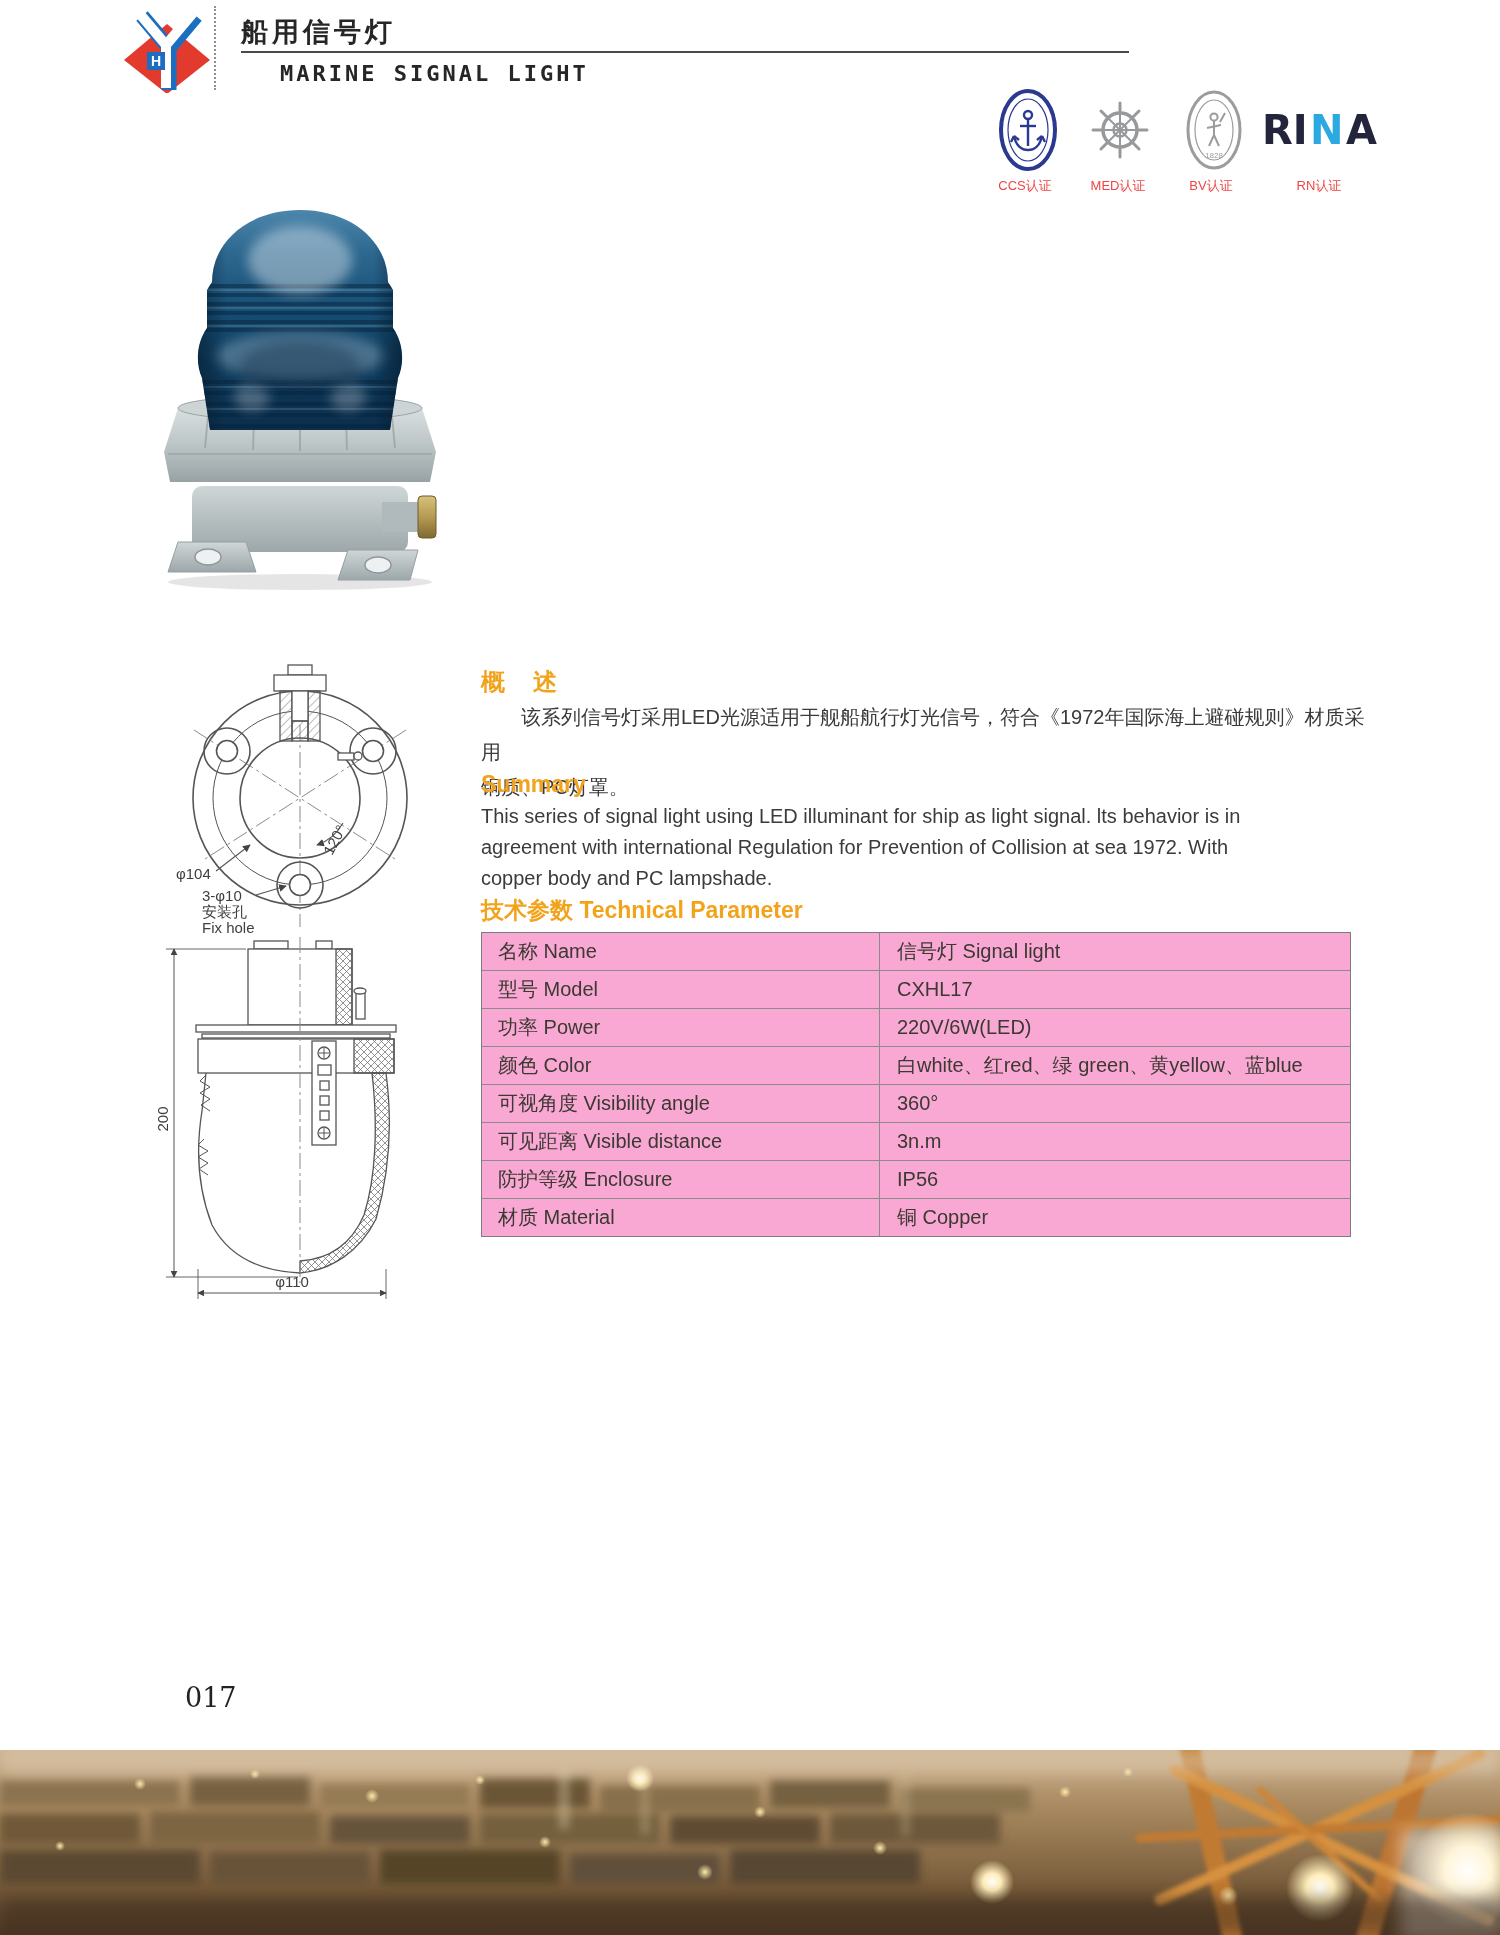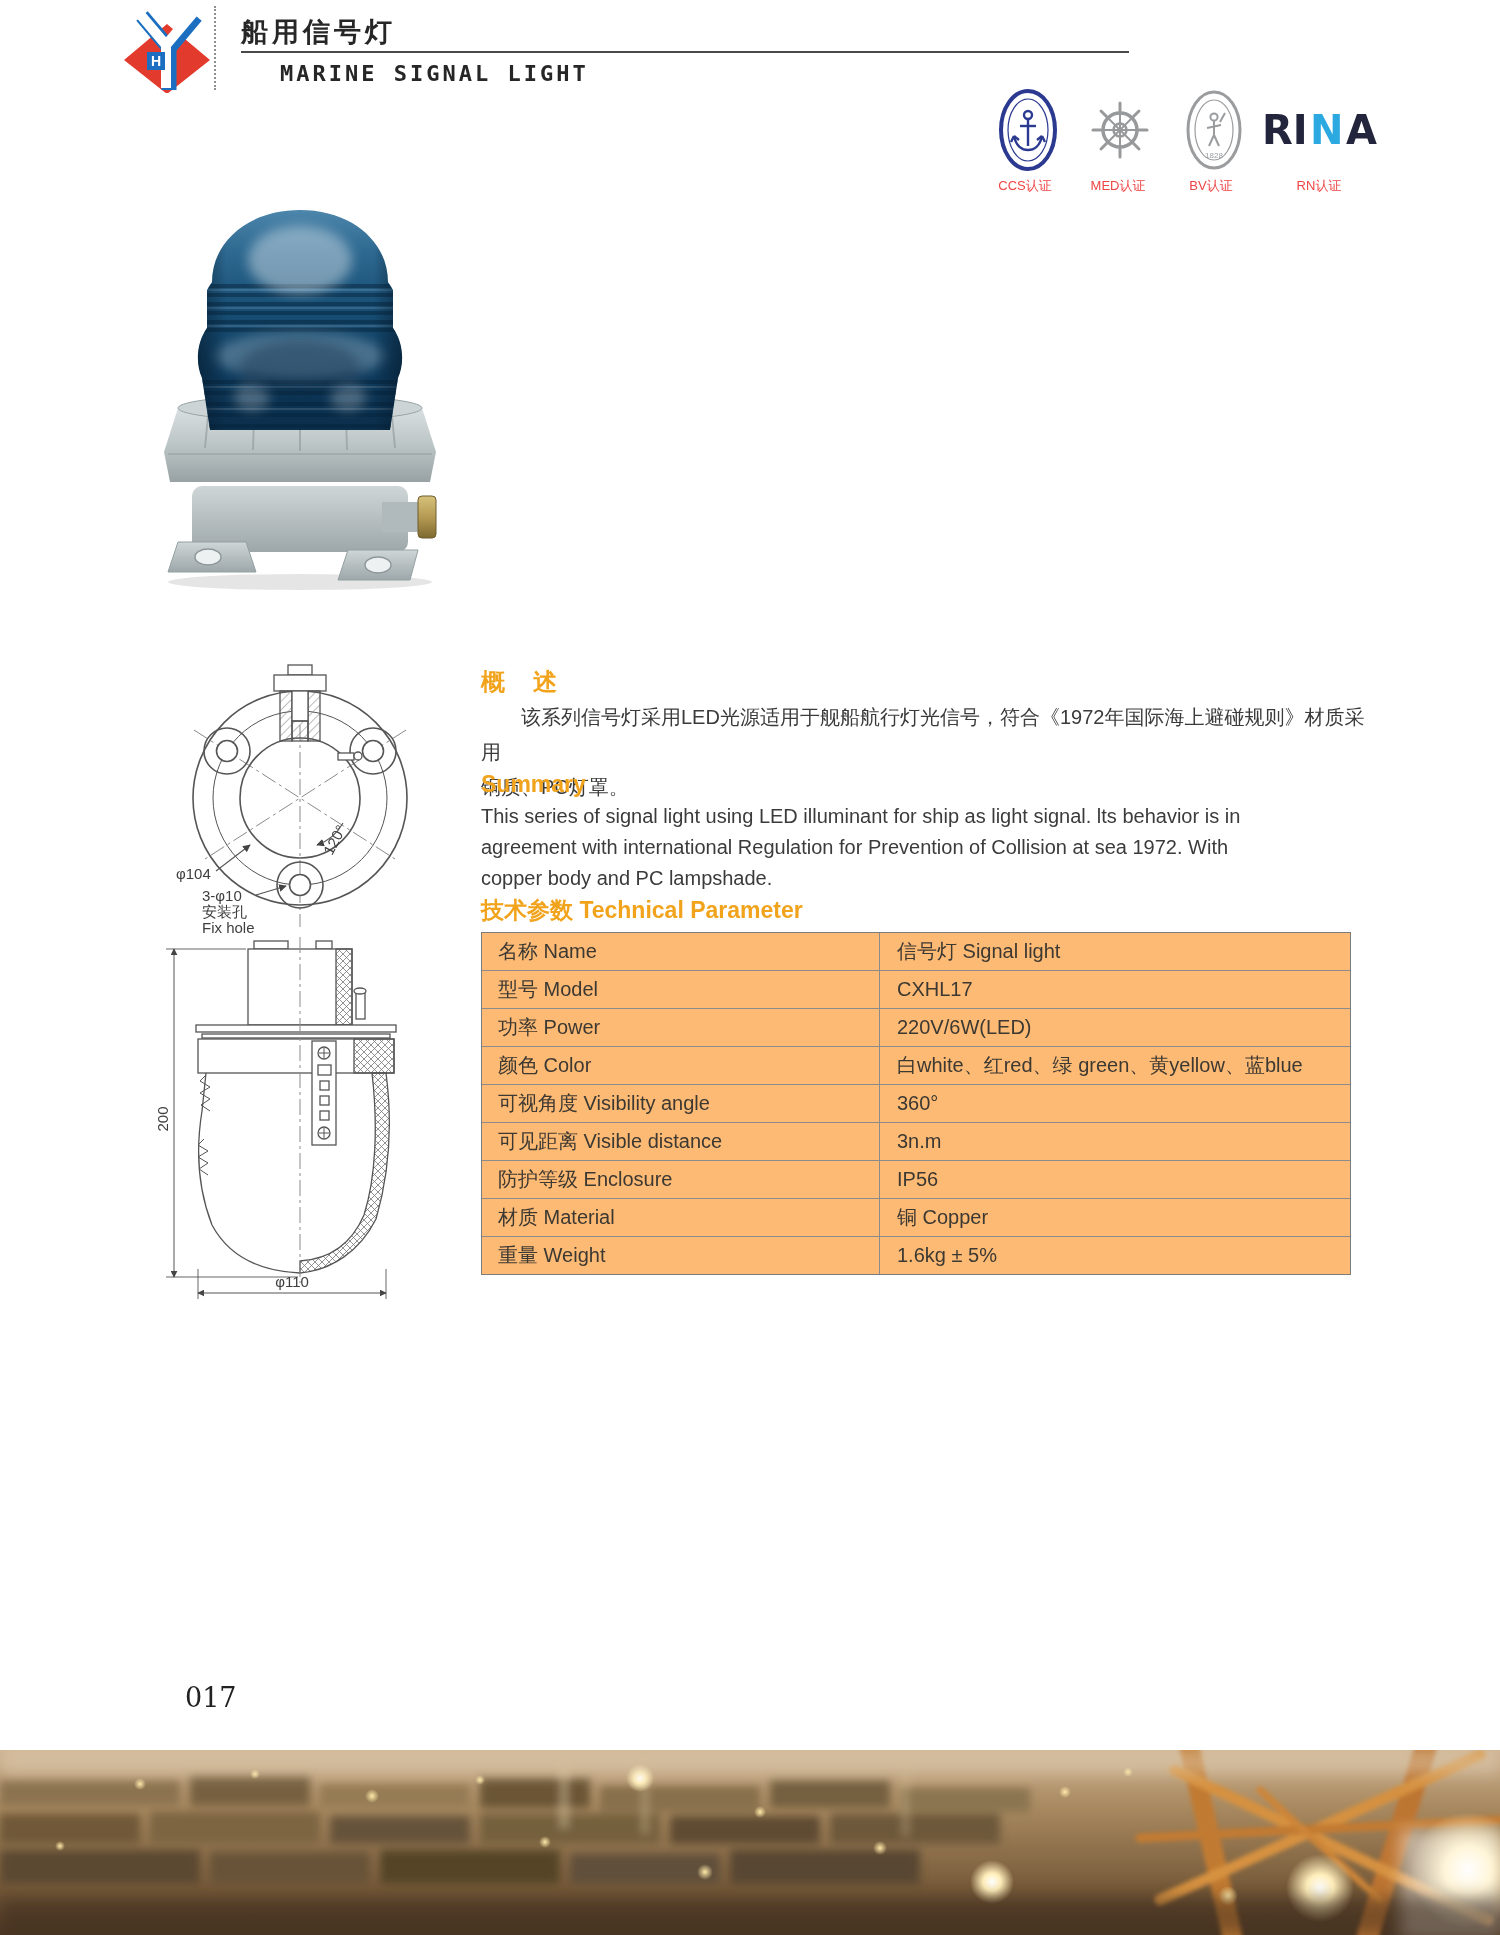--- a/index.html
+++ b/index.html
@@ -30,21 +30,21 @@
   .h-orange{position:absolute;left:481px;font-weight:bold;color:#F2A31C;}
   .h-gaishu{top:666px;font-size:24px;letter-spacing:2px;}
   .h-summary{top:771px;font-size:23px;}
   .h-tech{top:895px;font-size:23px;text-align:center;}
   .zh-body{position:absolute;left:481px;top:700px;width:884px;font-size:20px;line-height:35px;
            color:#3b3b3b;white-space:pre-line;text-indent:2em;}
   .en-body{position:absolute;left:481px;top:801px;width:900px;font-size:20px;line-height:31px;
            color:#3b3b3b;white-space:pre-line;}
   
   .param-table{position:absolute;left:481px;top:932px;width:868px;border:1px solid #7c7c7c;
-               background:#fdba74;}
+               background:#f9a8d4;}
   .prow{display:grid;grid-template-columns:398px 1fr;height:37px;}
   .prow + .prow{border-top:1px solid #8b8b8b;}
   .pcell{line-height:36px;font-size:20px;color:#3c3832;white-space:nowrap;overflow:hidden;}
   .plabel{border-right:1px solid #8b8b8b;padding-left:16px;}
   .pvalue{padding-left:17px;}
   
   .pagenum{position:absolute;left:185px;top:1682px;font-size:27px;color:#222;
            font-family:"DejaVu Serif","Liberation Serif",serif;}
   .footer-photo{position:absolute;left:0;top:1750px;width:1500px;height:185px;display:block;}
 </style>
@@ -379,24 +379,20 @@
       <div class="pcell pvalue">3n.m</div>
     </div>
     <div class="prow">
       <div class="pcell plabel">防护等级 Enclosure</div>
       <div class="pcell pvalue">IP56</div>
     </div>
     <div class="prow">
       <div class="pcell plabel">材质 Material</div>
       <div class="pcell pvalue">铜 Copper</div>
     </div>
-    <div class="prow">
-      <div class="pcell plabel">重量 Weight</div>
-      <div class="pcell pvalue">1.6kg ± 5%</div>
-    </div>
   </div>
 
   <div class="pagenum">017</div>
 
   <svg class="footer-photo" viewBox="0 0 1500 185" preserveAspectRatio="none">
     <defs>
       <linearGradient id="fg" x1="0" y1="0" x2="0" y2="1">
         <stop offset="0" stop-color="#cdb190"></stop>
           <stop offset="0.3" stop-color="#a98a61"></stop>
         <stop offset="0.7" stop-color="#7c5f3d"></stop>

